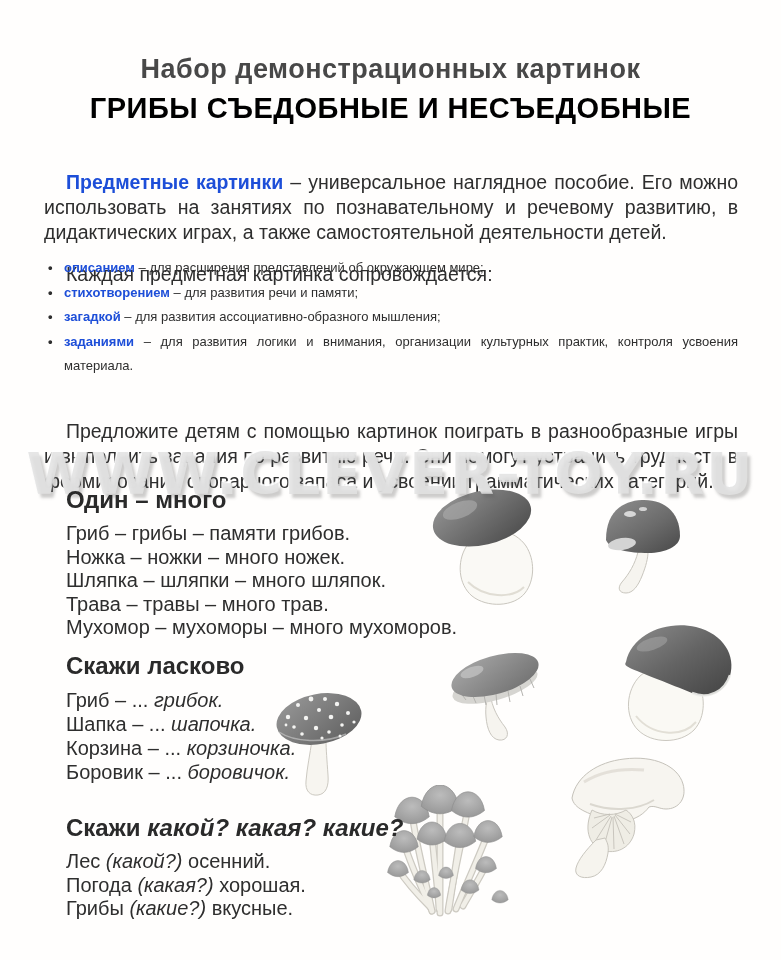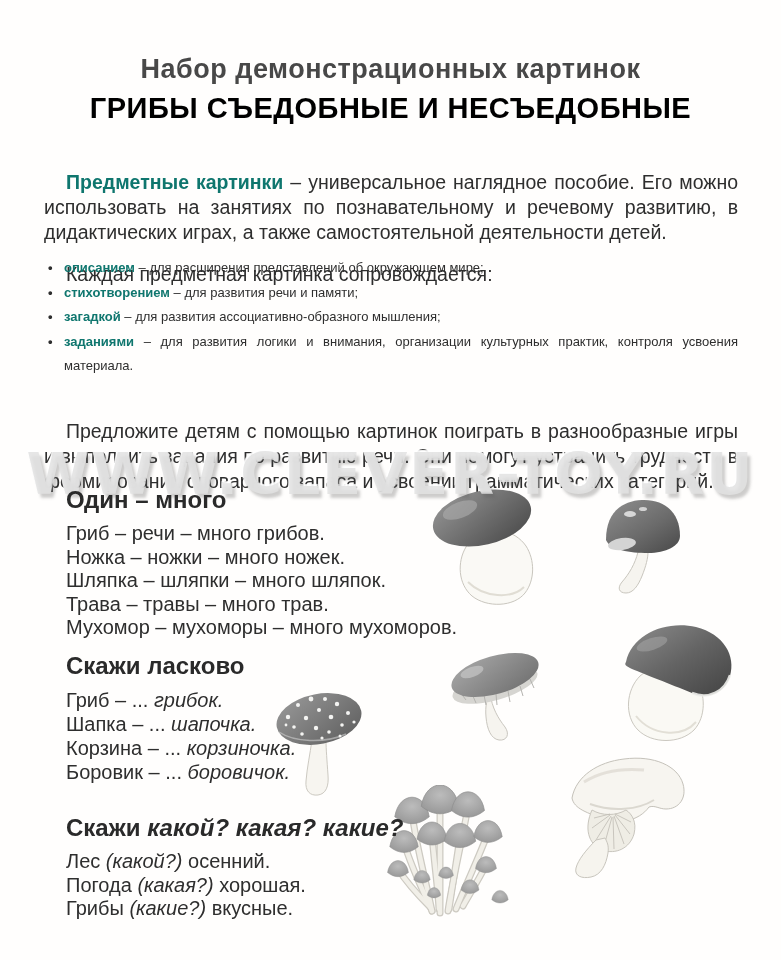--- a/index.html
+++ b/index.html
@@ -25,21 +25,21 @@
   .intro{top:150px;}
   .accompany-heading{top:242px;}
   .bullets{
     position:absolute;left:46px;top:256px;width:692px;
     margin:0;padding:0;list-style:none;
     font-size:13px;line-height:24.5px;text-align:justify;color:#2e2e2e;
   }
   .bullets li{position:relative;padding-left:18px;}
   .bullets li::before{content:"•";position:absolute;left:2px;font-weight:700;}
   .suggestion{top:399px;}
-  b,strong{font-weight:700;color:#0f766e;}
+  b,strong{font-weight:700;color:#1d4ed8;}
   
   .watermark{
     position:absolute;top:441px;left:0;width:100%;
     text-align:center;
     font-size:57px;font-weight:700;letter-spacing:2px;
     color:rgba(226,226,226,0.85);
     text-shadow:3px 4px 3px rgba(90,90,90,0.30), -1px -2px 1px rgba(255,255,255,0.95);
     z-index:5;pointer-events:none;
     font-family:"DejaVu Sans", sans-serif;
   }
@@ -78,21 +78,21 @@
     <li><strong>заданиями</strong><span> – для развития логики и внимания, организации культурных практик, контроля усвоения материала.</span></li>
   </ul>
 
   <p class="para indent suggestion">Предложите детям с помощью картинок поиграть в разнообразные игры и выполнить задания по развитию речи. Они помогут устранить трудности в формировании словарного запаса и усвоении грамматических категорий.</p>
 
   <div class="watermark">WWW.CLEVER-TOY.RU</div>
 
   <section class="sec sec1">
     <h3>Один – много</h3>
     <div class="lines">
-      <div class="line">Гриб – речи – много грибов.</div>
+      <div class="line">Гриб – грибы – памяти грибов.</div>
       <div class="line">Ножка – ножки – много ножек.</div>
       <div class="line">Шляпка – шляпки – много шляпок.</div>
       <div class="line">Трава – травы – много трав.</div>
       <div class="line">Мухомор – мухоморы – много мухоморов.</div>
     </div>
   </section>
 
   <section class="sec sec2">
     <h3>Скажи ласково</h3>
     <div class="lines">

